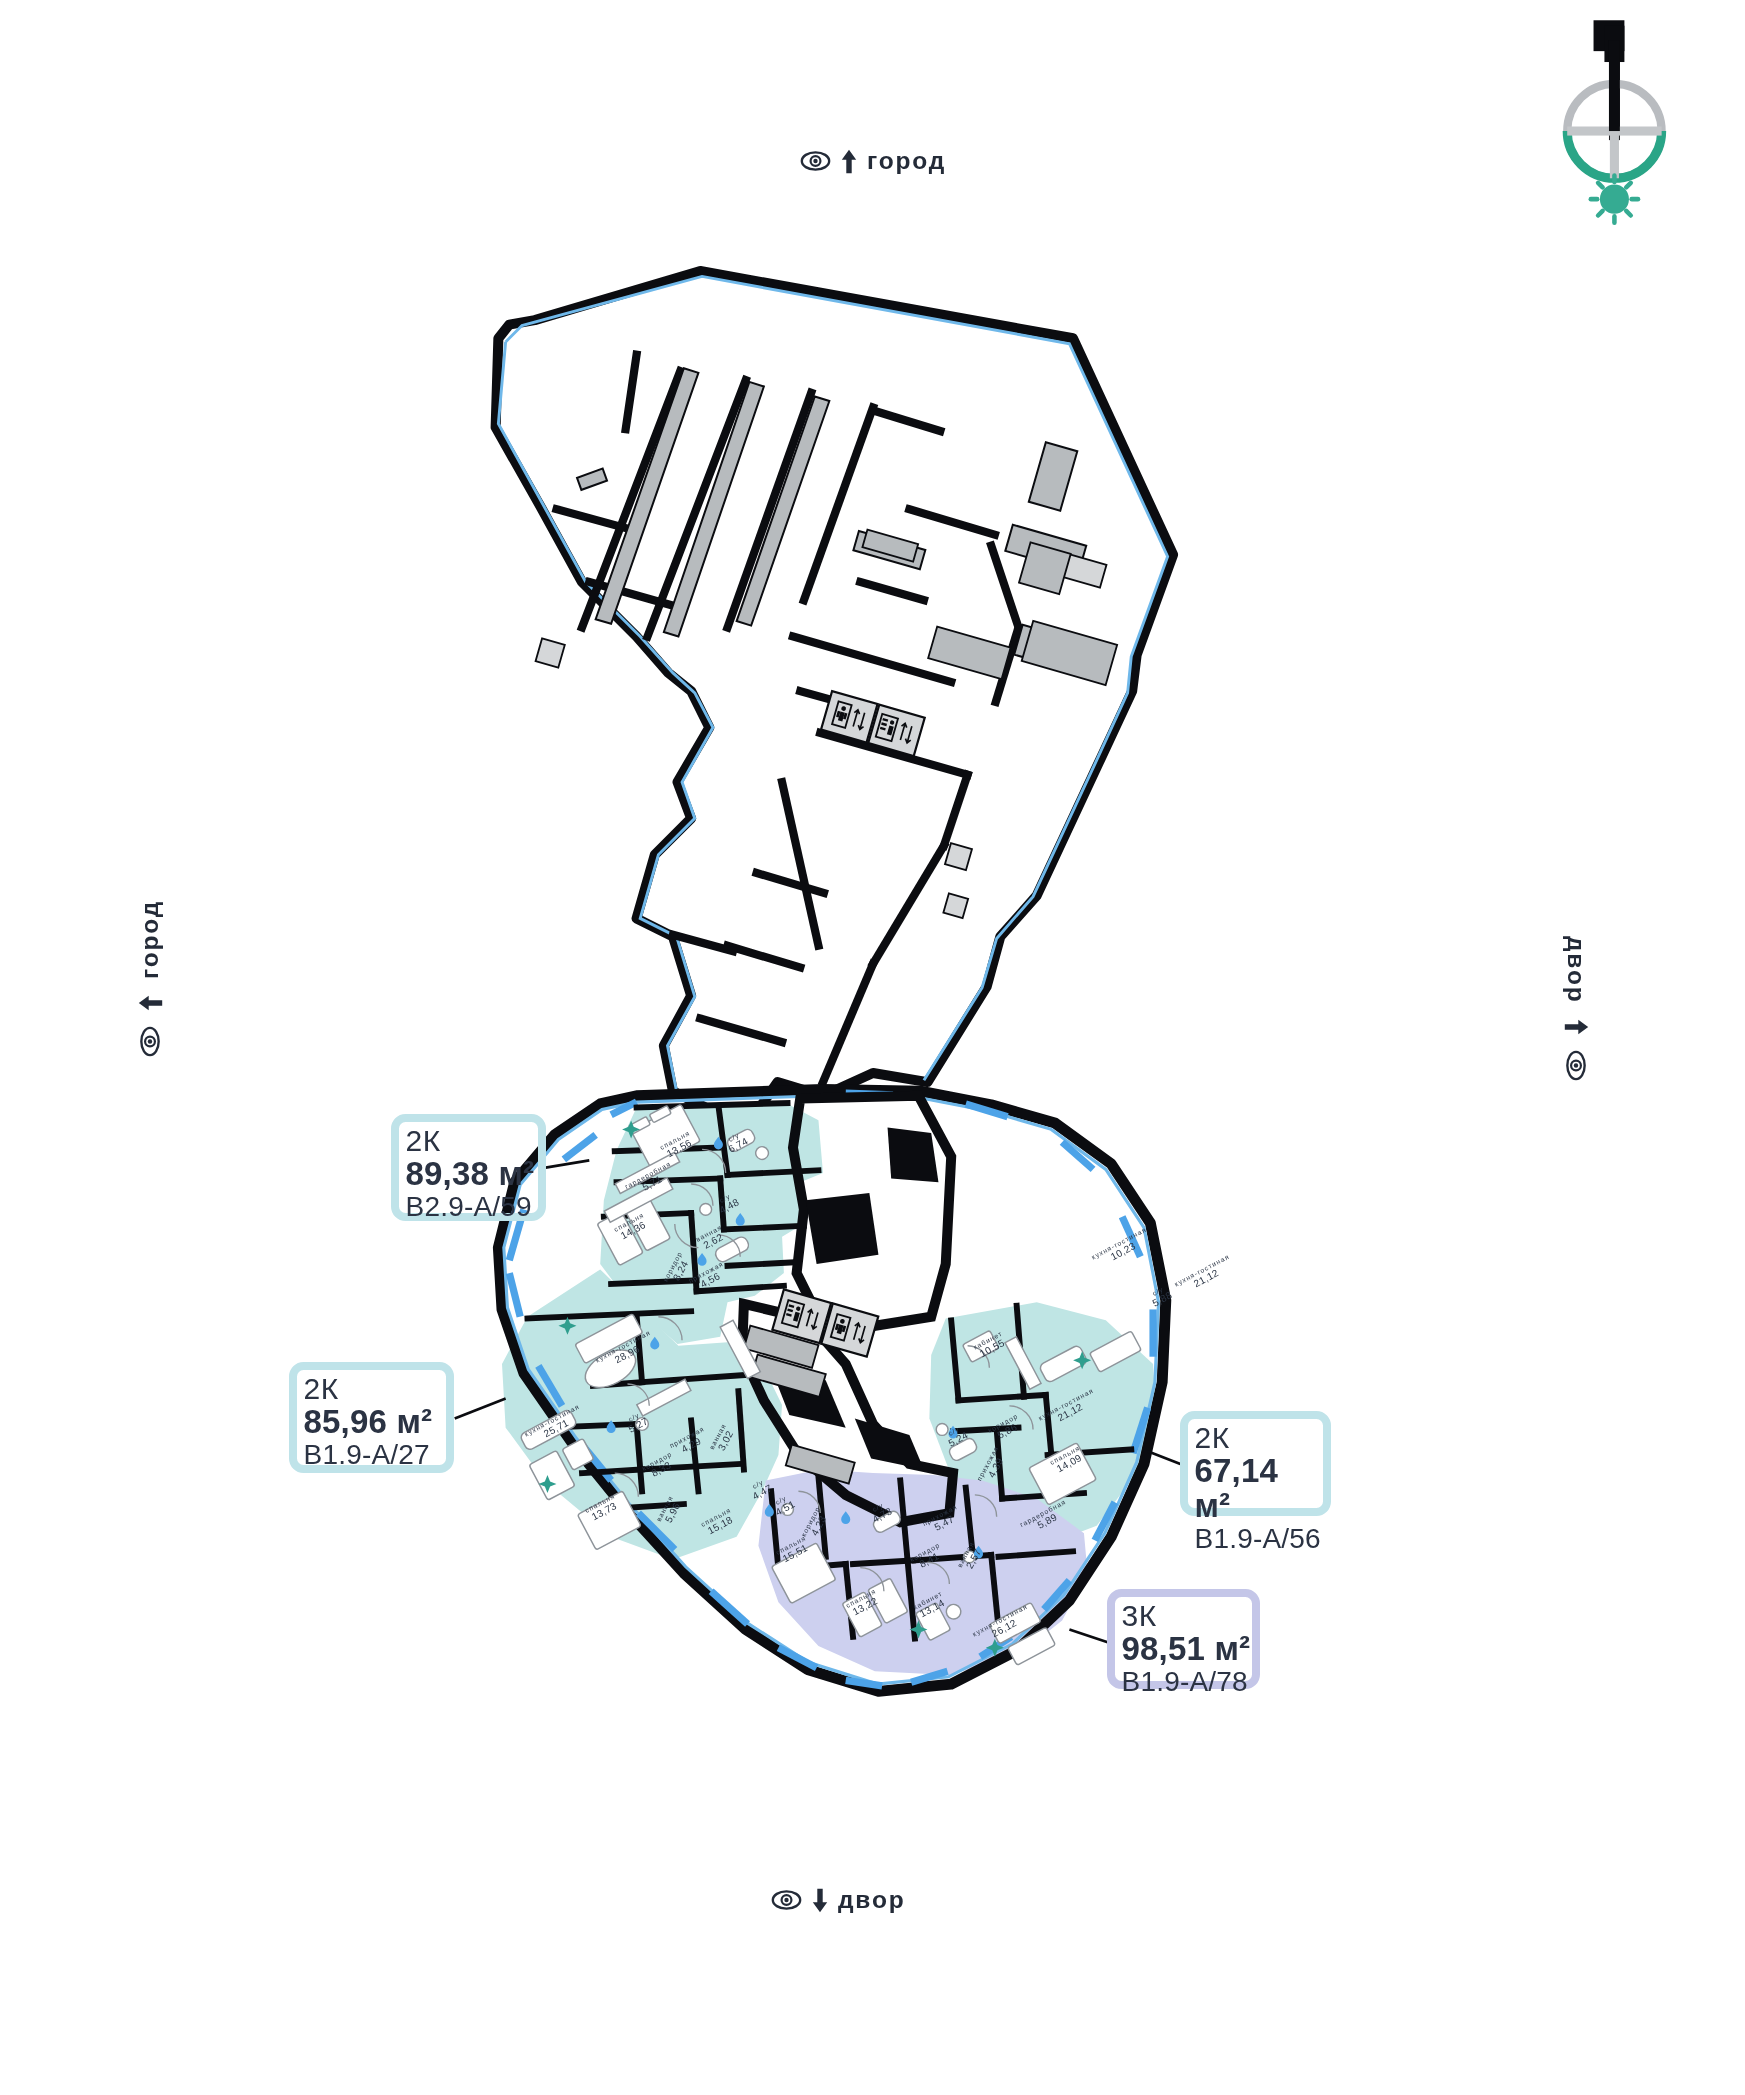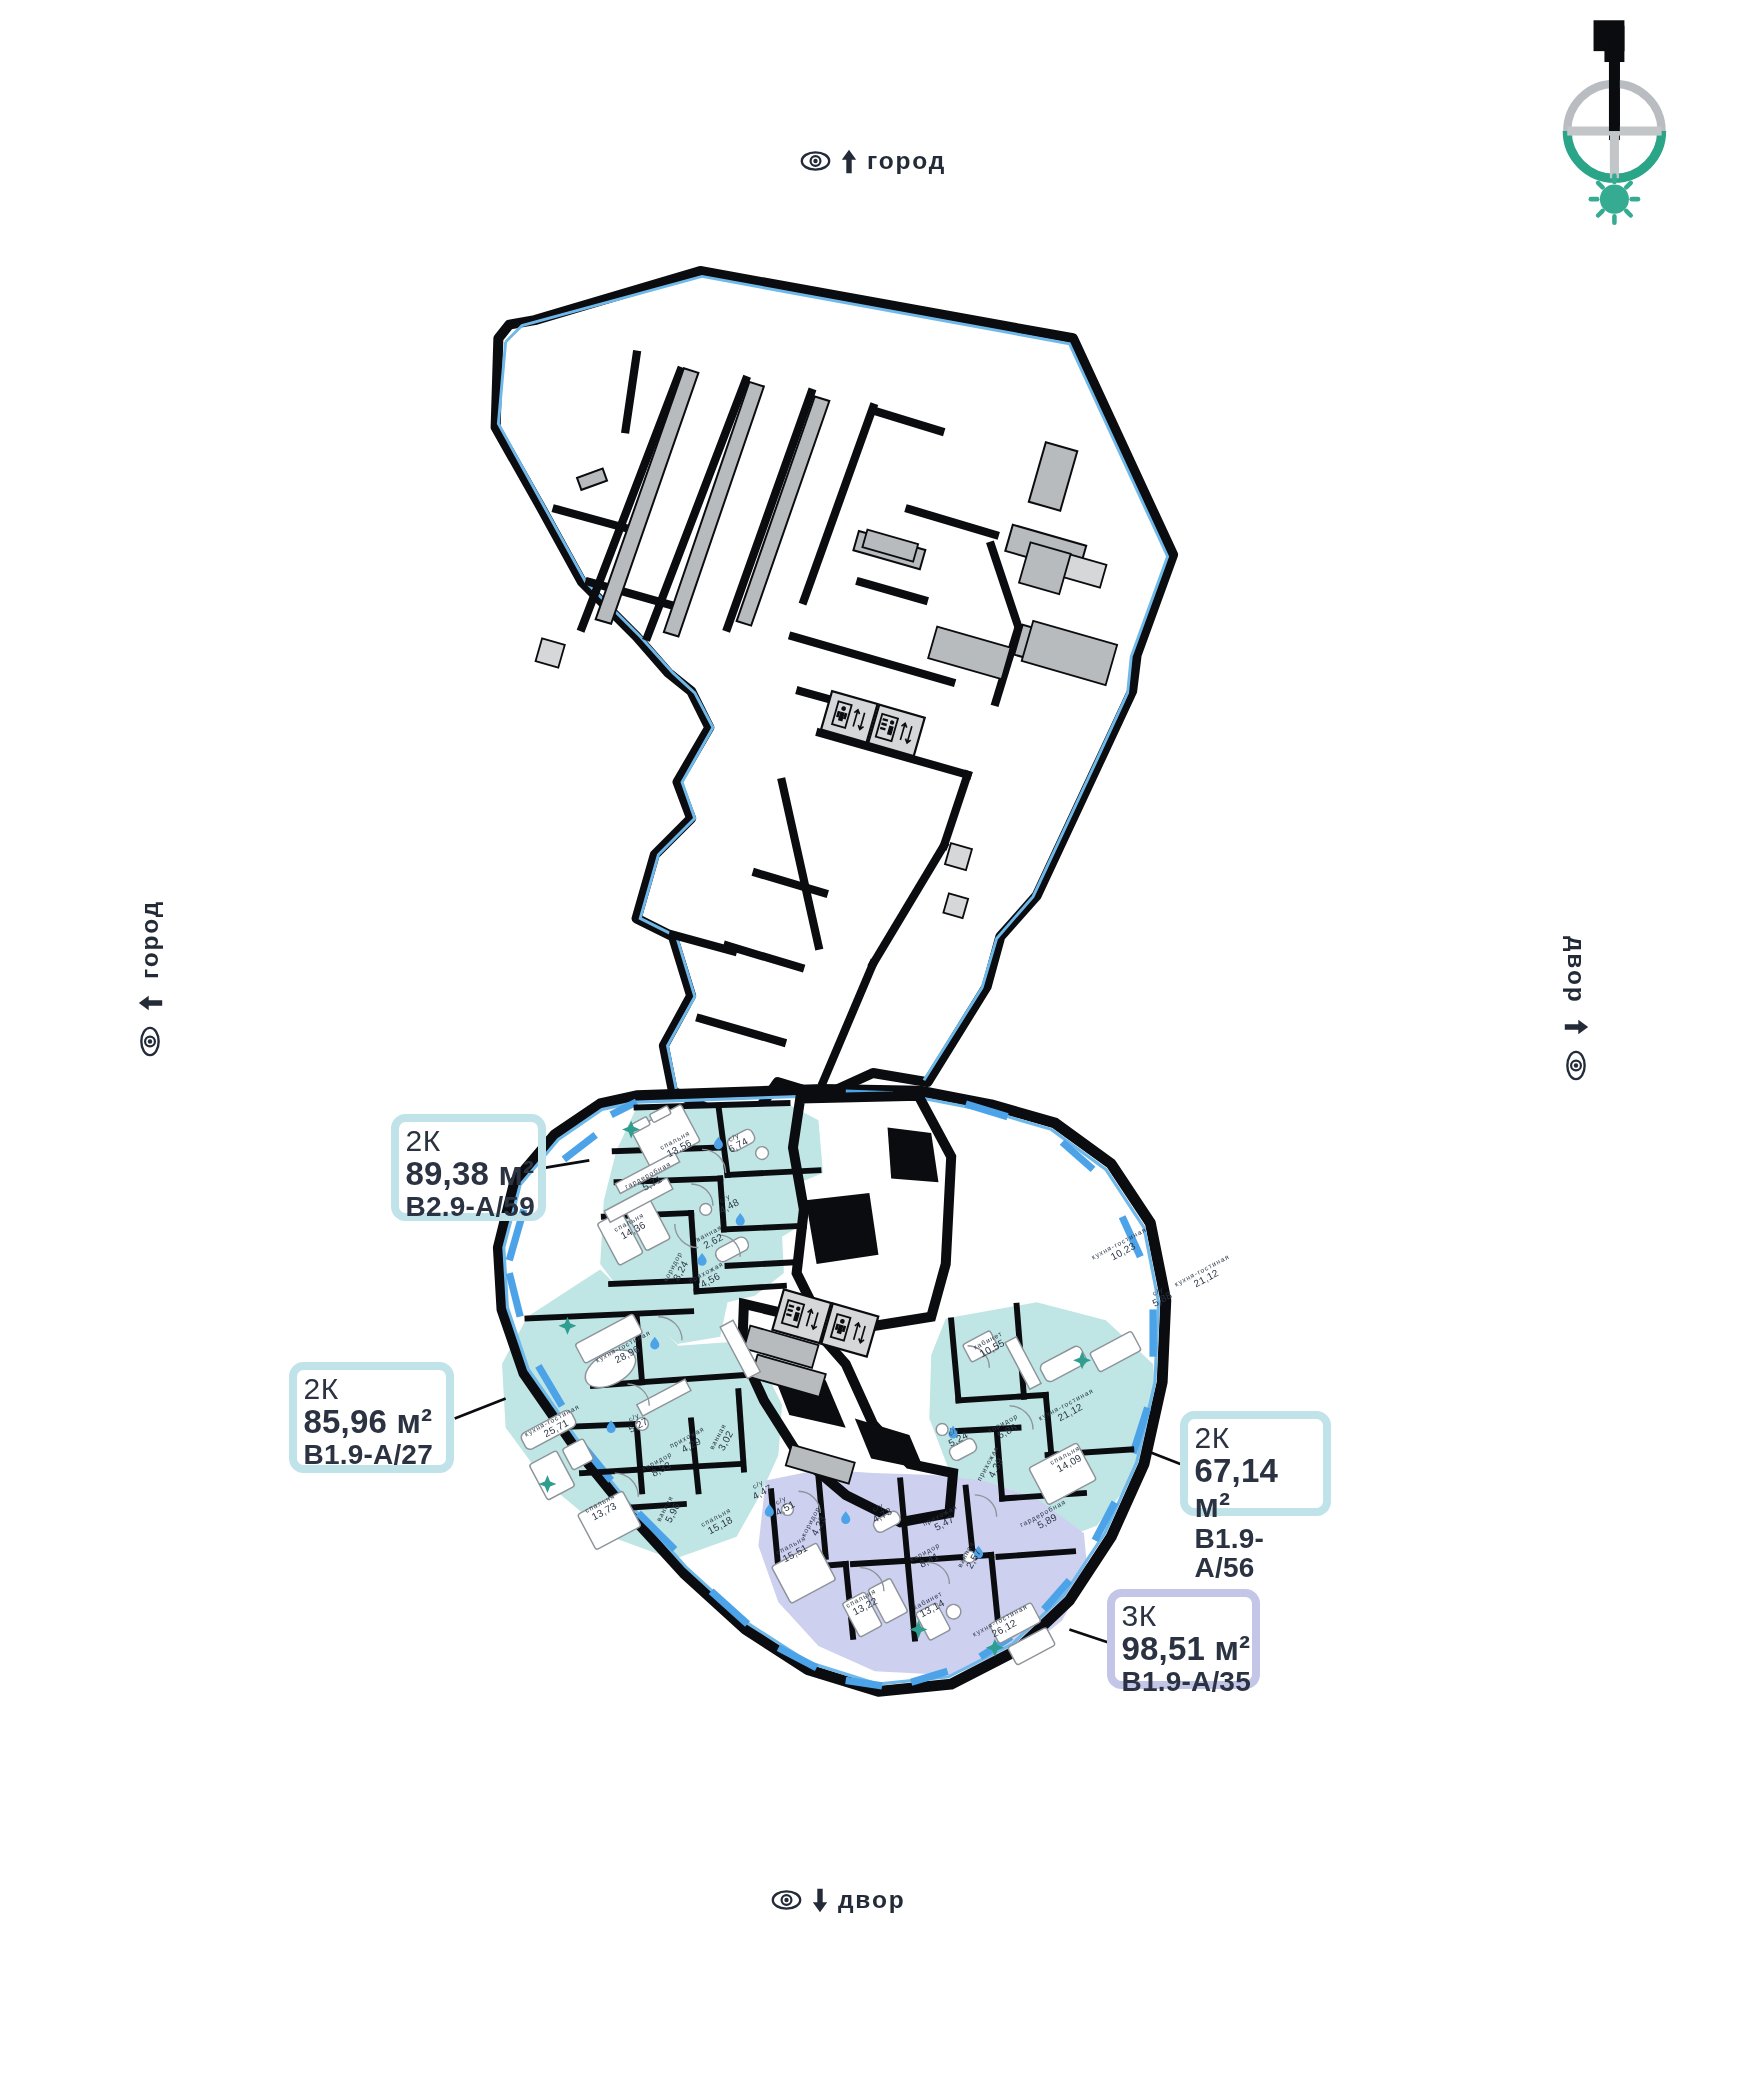--- a/index.html
+++ b/index.html
@@ -45,21 +45,21 @@
     position:absolute;left:0;top:0;right:0;bottom:0;
     border:8.2px solid #bfe3e9;border-radius:14.5px;background:transparent;
   }
   .callout.violet .frame{border-color:#c4c6e8;}
   .callout .ctext{
     position:absolute;left:14.5px;top:11px;right:9px;
     color:#2b3343;line-height:1.06;
   }
   .callout .c-rooms{font-size:30px;font-weight:400;letter-spacing:0.5px;}
   .callout .c-area{font-size:33px;font-weight:700;letter-spacing:0.2px;}
-  .callout .c-code{font-size:28px;font-weight:700;letter-spacing:0.2px;}
+  .callout .c-code{font-size:28px;font-weight:400;letter-spacing:0.2px;}
 
   #callout-1{left:391px;top:1114px;width:155px;height:107px;}
   #callout-2{left:289px;top:1362px;width:165px;height:111px;}
   #callout-3{left:1180px;top:1411px;width:151px;height:105px;}
   #callout-4{left:1107px;top:1589px;width:153px;height:100px;}
 
   
   .rlabel{position:absolute;color:#2b3545;text-align:center;white-space:nowrap;
     transform-origin:50% 50%;pointer-events:none;}
   .rlabel .rn{display:block;font-size:6.8px;letter-spacing:1px;font-weight:400;}
@@ -742,19 +742,19 @@
       <div class="c-area">67,14 м²</div>
       <div class="c-code">В1.9-А/56</div>
     </div>
   </div>
 
   <div class="callout violet" id="callout-4">
     <div class="frame"></div>
     <div class="ctext">
       <div class="c-rooms">3К</div>
       <div class="c-area">98,51 м²</div>
-      <div class="c-code">В1.9-А/35</div>
+      <div class="c-code">В1.9-А/78</div>
     </div>
   </div>
 
 
 </div>
 
 
 </body></html>

